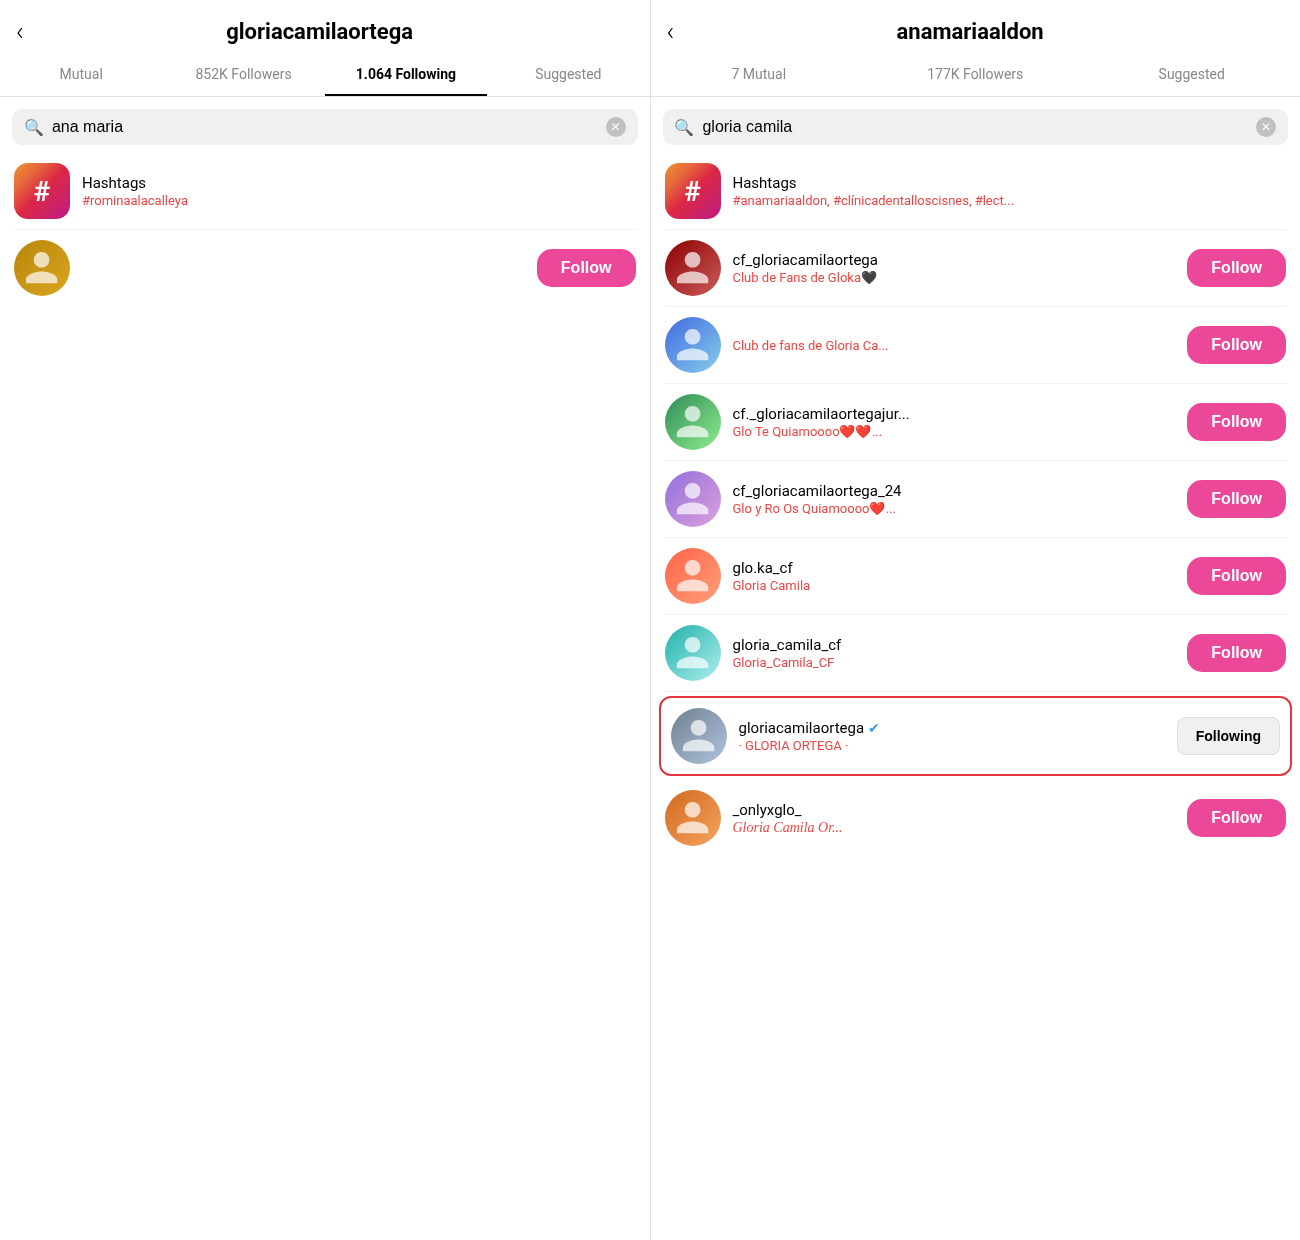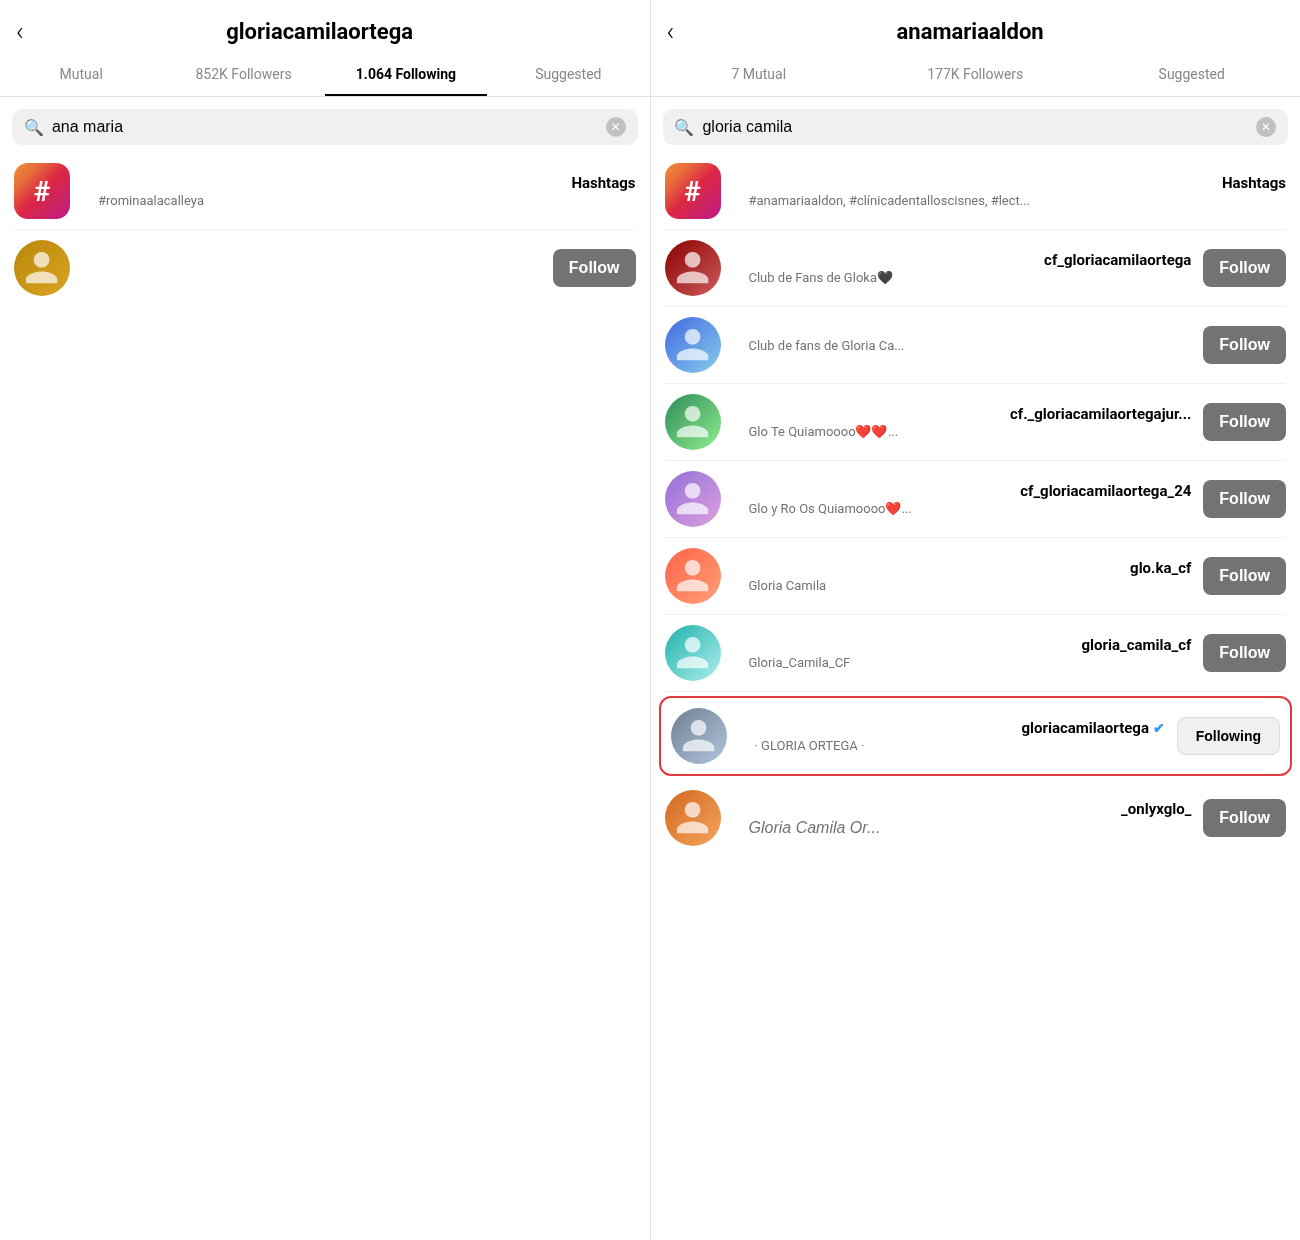--- a/index.html
+++ b/index.html
@@ -168,52 +168,50 @@
       height: 70%;
       fill: rgba(255,255,255,0.7);
     }
 
     .item-info {
       flex: 1;
       min-width: 0;
     }
     .item-name {
       font-size: 15px;
-      font-weight: 700;
+      font-weight: 400;
       color: #000;
       display: flex;
       align-items: center;
       gap: 4px;
-      justify-content: flex-end;
     }
     .verified {
       color: #3897f0;
       font-size: 14px;
     }
     .item-sub {
       font-size: 13px;
-      color: #737373;
+      color: #ef4444;
       white-space: nowrap;
       overflow: hidden;
       text-overflow: ellipsis;
       margin-top: 1px;
-      margin-left: 16px;
     }
     .item-sub.script {
       font-style: italic;
-      font-family: Liberation Sans, sans-serif;
-      font-size: 16px;
+      font-family: Liberation Serif, serif;
+      font-size: 14px;
     }
 
     .follow-btn {
-      background: #737373;
+      background: #ec4899;
       color: #fff;
       border: none;
-      border-radius: 8px;
-      padding: 10px 16px;
+      border-radius: 15px;
+      padding: 10px 24px;
       font-size: 16px;
       font-weight: 600;
       cursor: pointer;
       white-space: nowrap;
       flex-shrink: 0;
     }
     .following-btn {
       background: #f0f0f0;
       color: #000;
       border: 1px solid #ddd;

